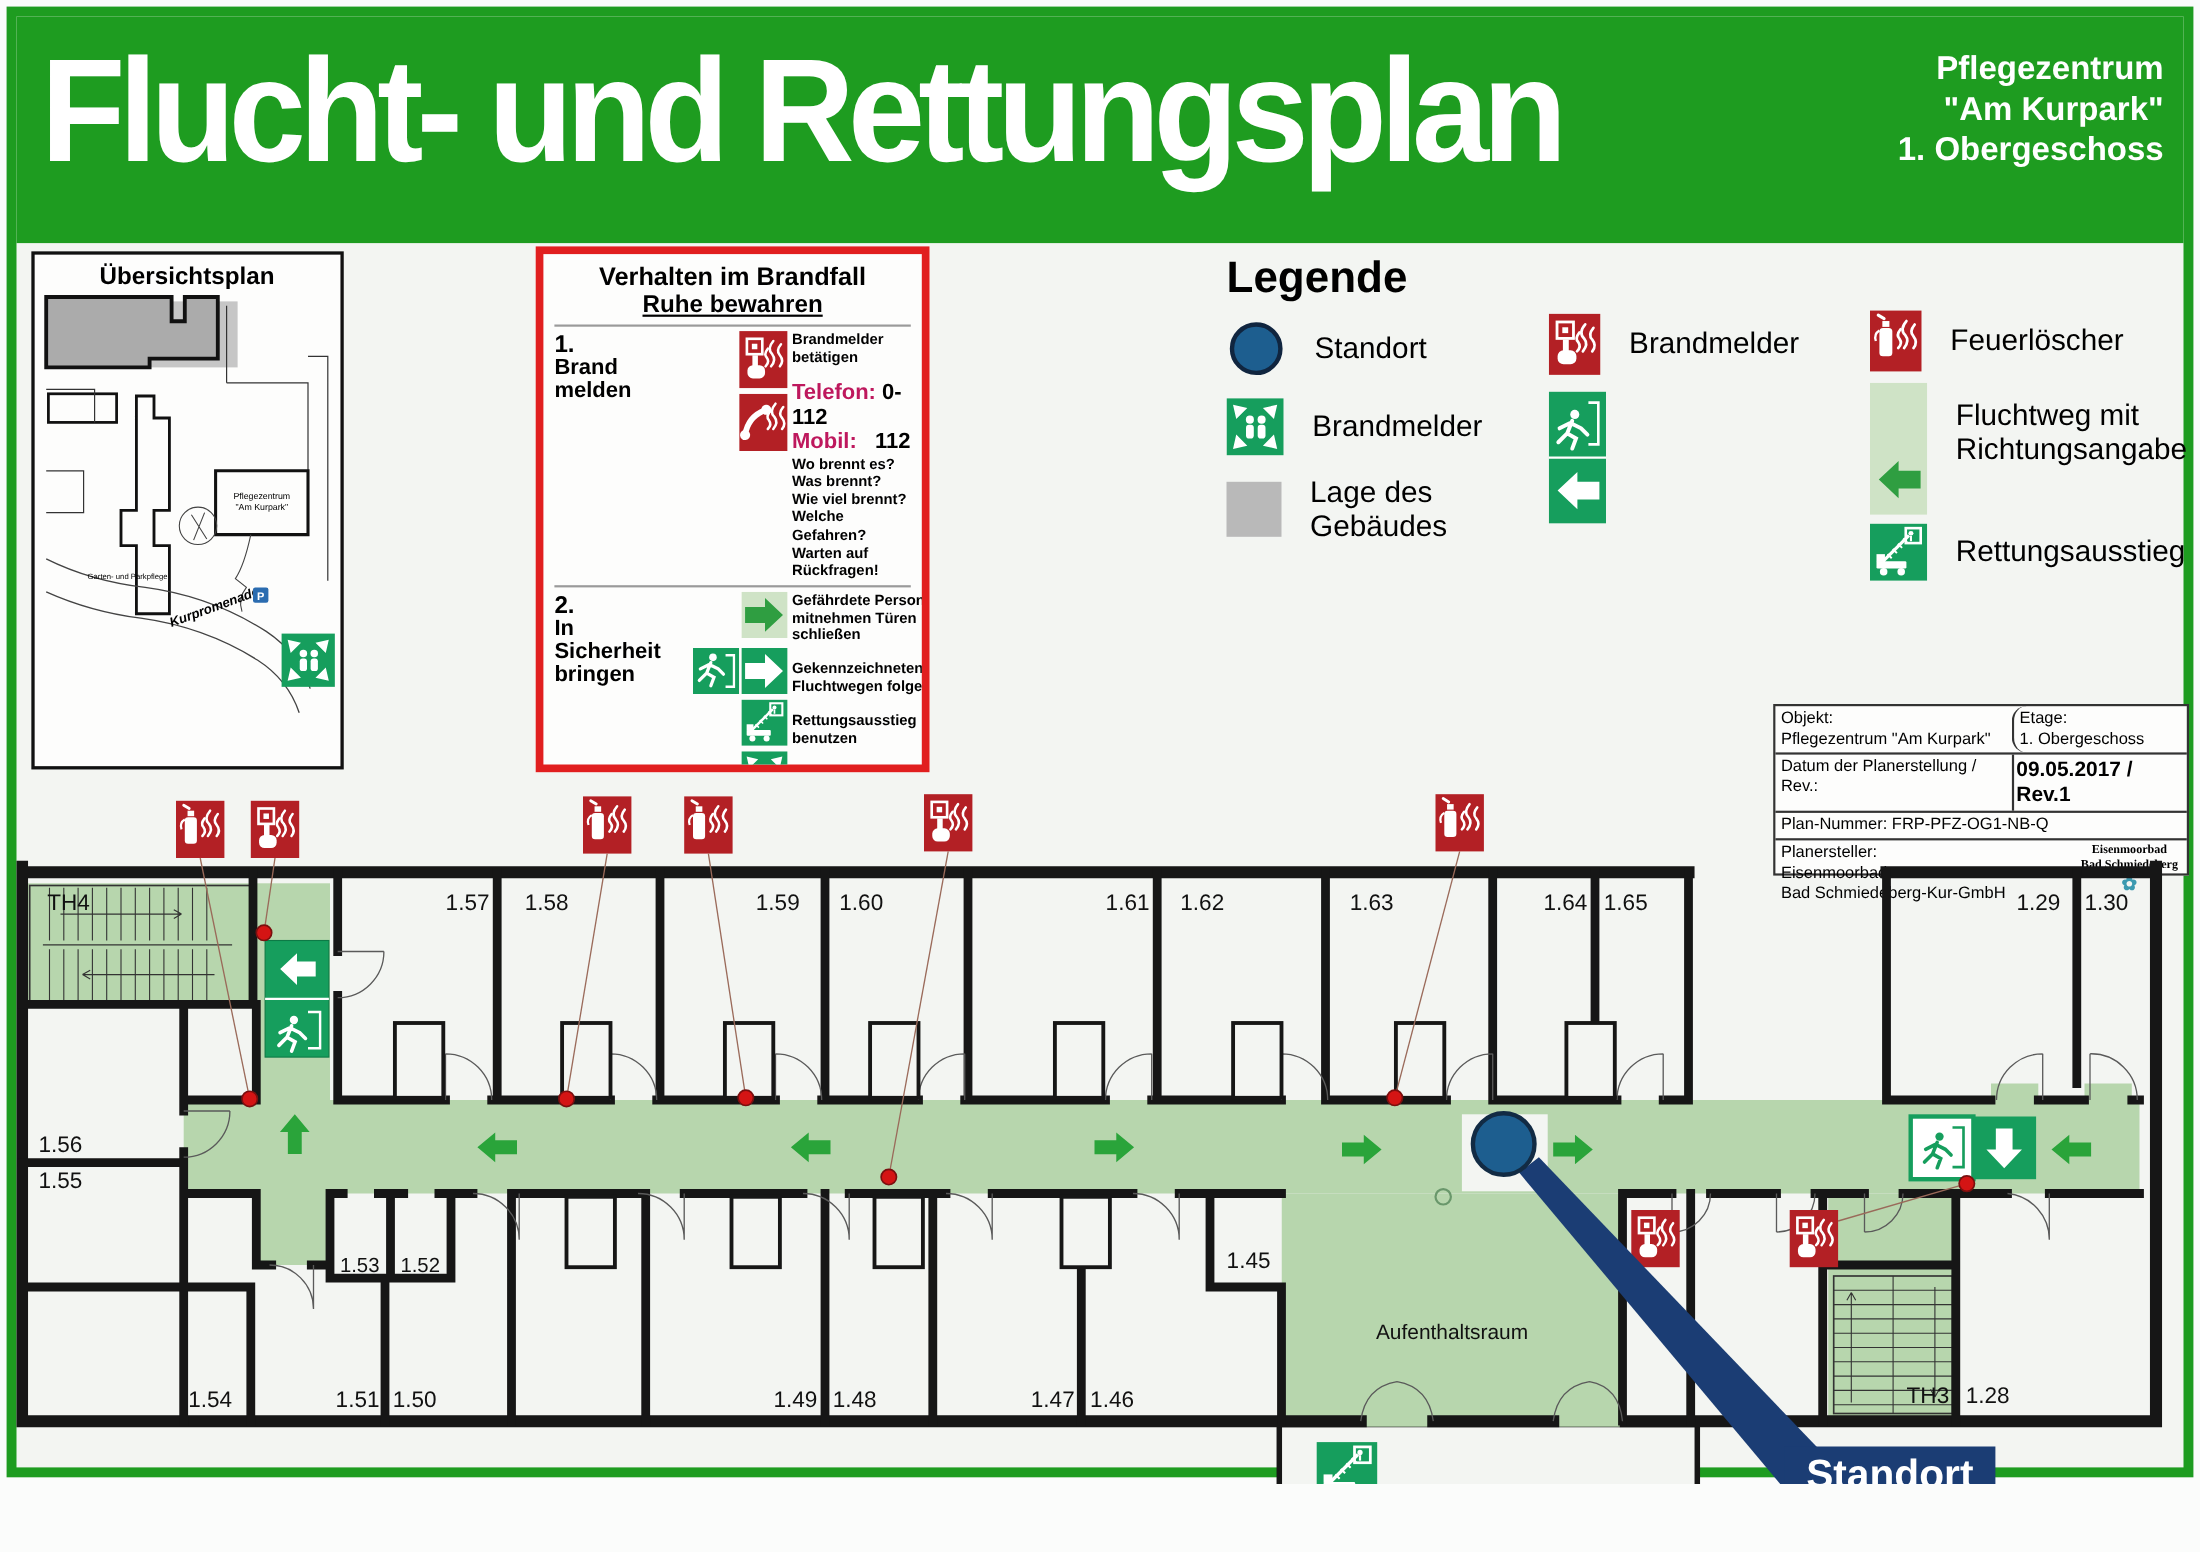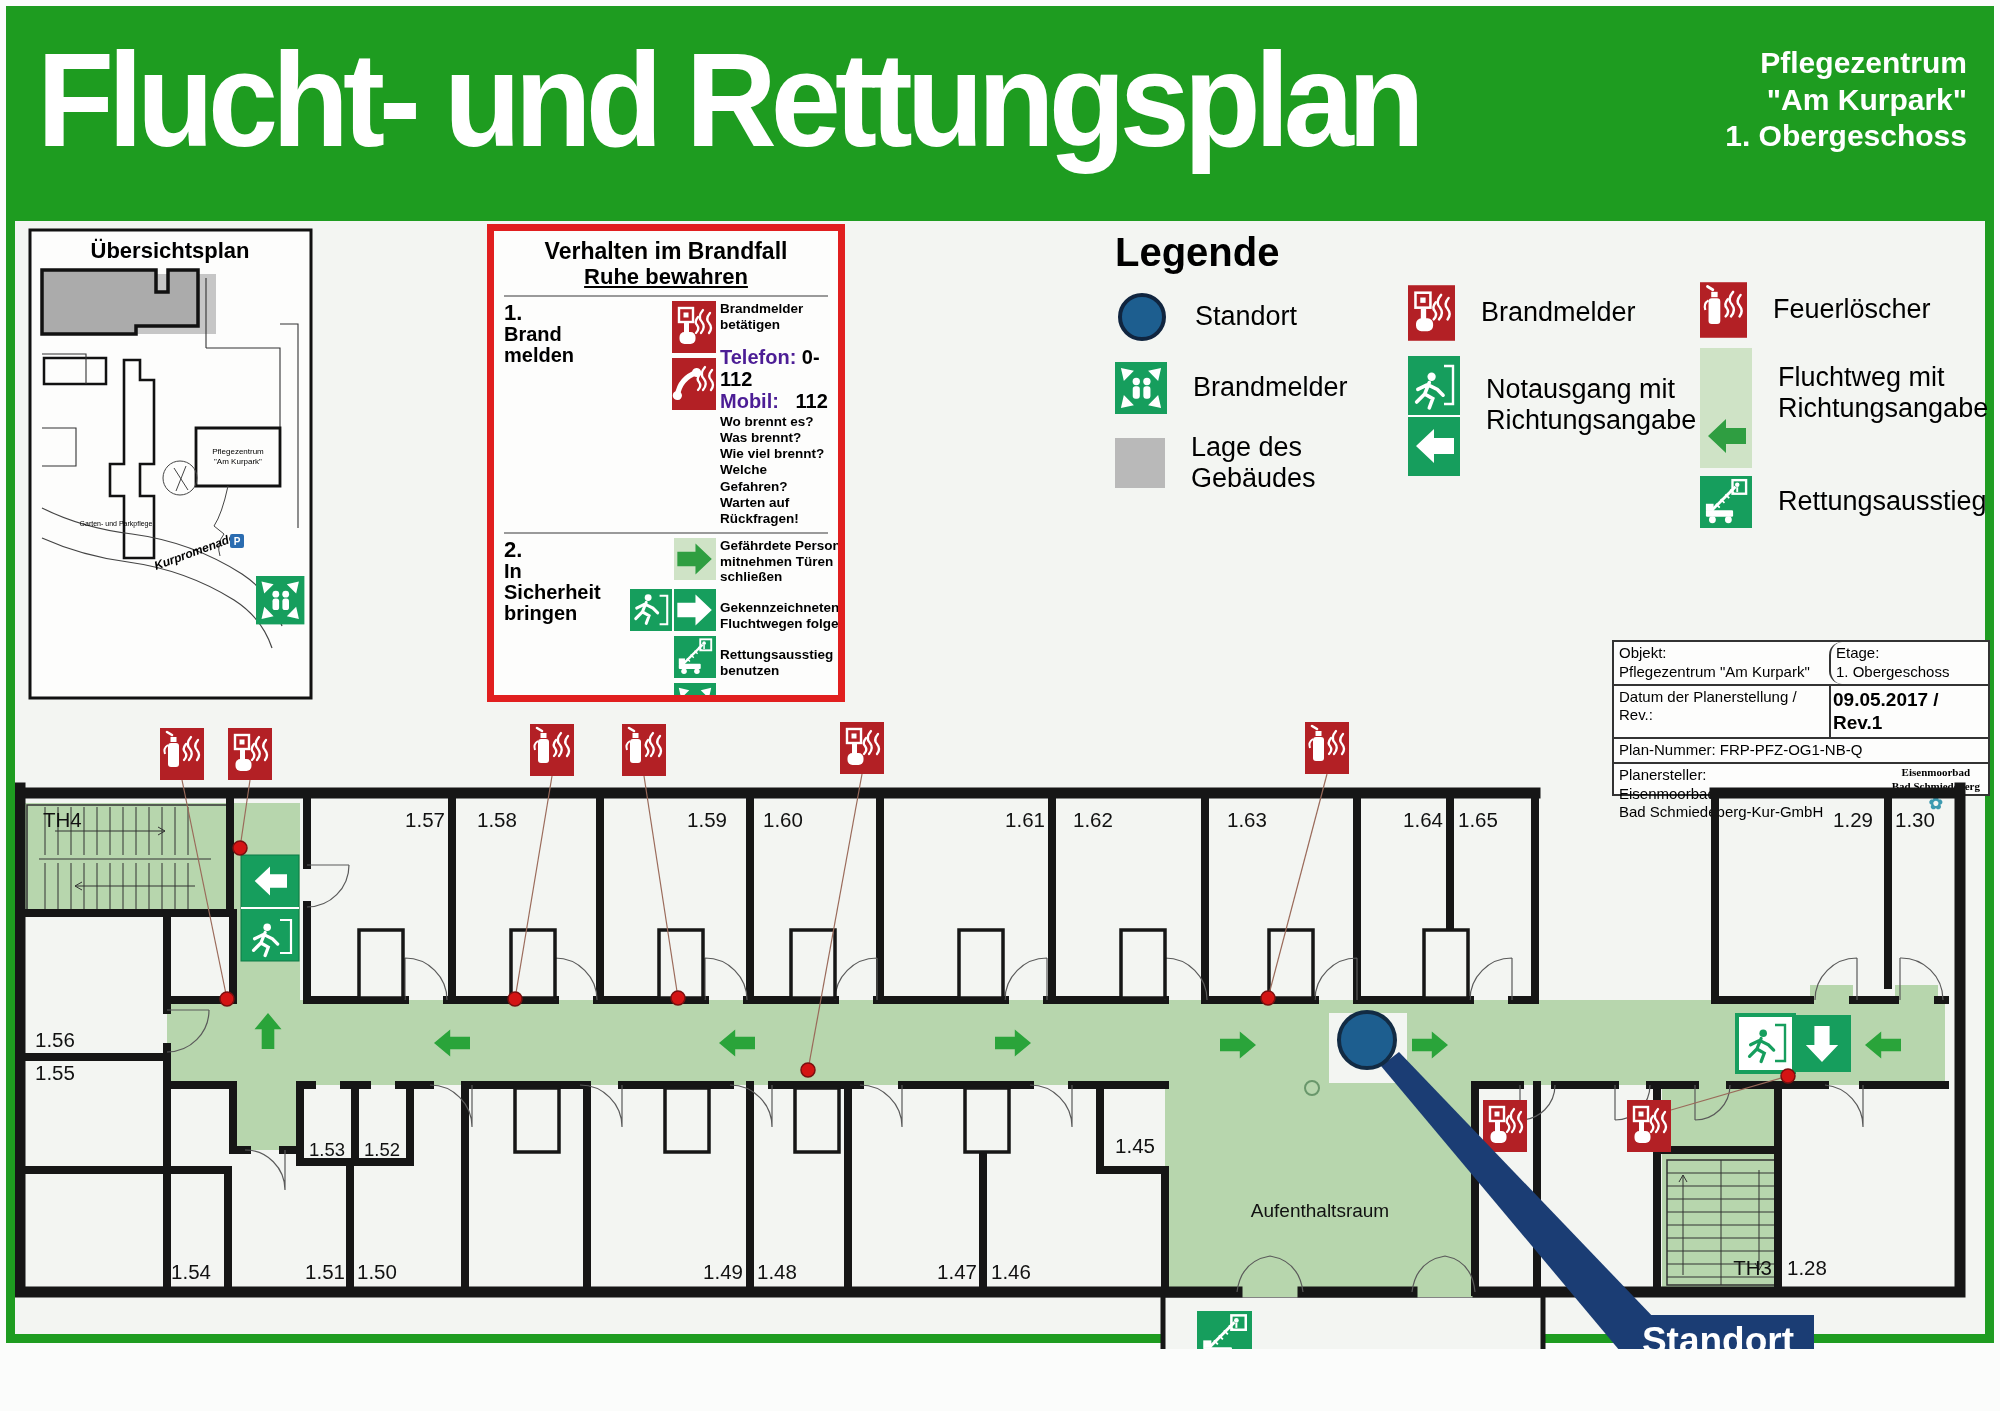--- a/index.html
+++ b/index.html
@@ -13,21 +13,21 @@
   .vh-title{font-size:23px;font-weight:bold;text-align:center;line-height:1.05;margin-top:2px;}
   .vh-sub{font-size:22px;font-weight:bold;text-align:center;margin-top:1px;text-decoration:underline;}
   .vh-div{border:none;border-top:2px solid #9a9a9a;margin:5px 0 4px 0;}
   .step{display:grid;grid-template-columns:112px 96px 1fr;column-gap:4px;}
   .step-label{font-weight:bold;font-size:20px;line-height:1.05;}
   .step-label .num{font-size:22px;display:block;}
   .icol{display:flex;flex-direction:column;gap:5px;align-items:flex-end;}
   .irow{display:flex;gap:2px;}
   .itxt{font-size:13.5px;font-weight:bold;line-height:1.14;}
   .phone-line{font-size:20px;font-weight:bold;line-height:1.1;}
-  .phone-line .plabel{color:#4c1d95;}
+  .phone-line .plabel{color:#be185d;}
   .quests{font-size:13.5px;font-weight:bold;line-height:1.2;margin-top:2px;}
   .clip2{max-height:30px;overflow:hidden;}
   .legend{position:absolute;left:1100px;top:215px;width:880px;height:345px;}
   .lg-title{position:absolute;left:0;top:0;font-size:40px;font-weight:bold;}
   .lg-item{position:absolute;display:flex;align-items:center;gap:26px;}
   .lg-item .lbl{font-size:27px;line-height:1.15;}
   .infobox{position:absolute;left:1597px;top:625px;width:374px;height:152px;background:#fdfdfc;border:2px solid #333;font-size:15px;line-height:1.25;}
   .ib-row{display:flex;border-bottom:2px solid #333;}
   .ib-row:last-child{border-bottom:none;}
   .ib-cell{padding:2px 5px;border-radius:13px;}
@@ -251,21 +251,20 @@
         <span class="lbl">Brandmelder</span>
       </div>
       <div class="lg-item" style="left:293px;top:126px;align-items:flex-start">
         <svg width="52" height="120" viewBox="0 0 52 120">
           <rect x="0" y="0" width="52" height="120" fill="#169e5d"></rect>
           <line x1="0" y1="60" x2="52" y2="60" stroke="#fff" stroke-width="2"></line>
           <path d="M36 10 h9 v38 h-9" stroke="#fff" stroke-width="2.4" fill="none"></path>
           <use href="#g-runman" transform="translate(19,38) scale(1.15)" color="#fff"></use>
           <use href="#g-wharrow" transform="translate(46,90) rotate(180)" color="#fff"></use>
         </svg>
-        <span class="lbl" style="width:232px;margin-top:18px">Notausgang mit Richtungsangabe</span>
       </div>
       <div class="lg-item" style="left:585px;top:52px">
         <svg width="47" height="56" viewBox="0 0 44 52">
             <use href="#g-fe"></use>
           </svg>
         <span class="lbl">Feuerlöscher</span>
       </div>
       <div class="lg-item" style="left:585px;top:118px;align-items:flex-start">
         <svg width="52" height="120" viewBox="0 0 52 120">
           <rect x="0" y="0" width="52" height="120" fill="#cfe3c6"></rect>

